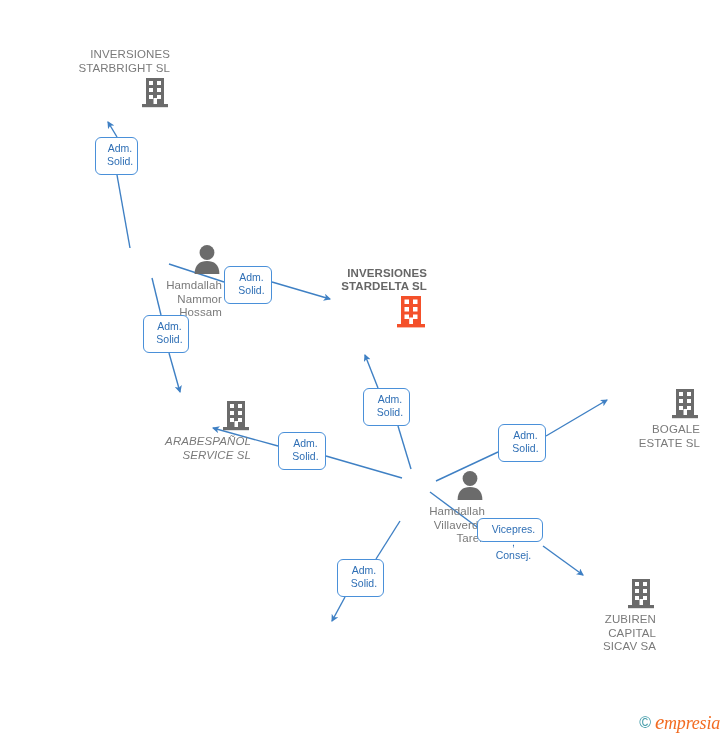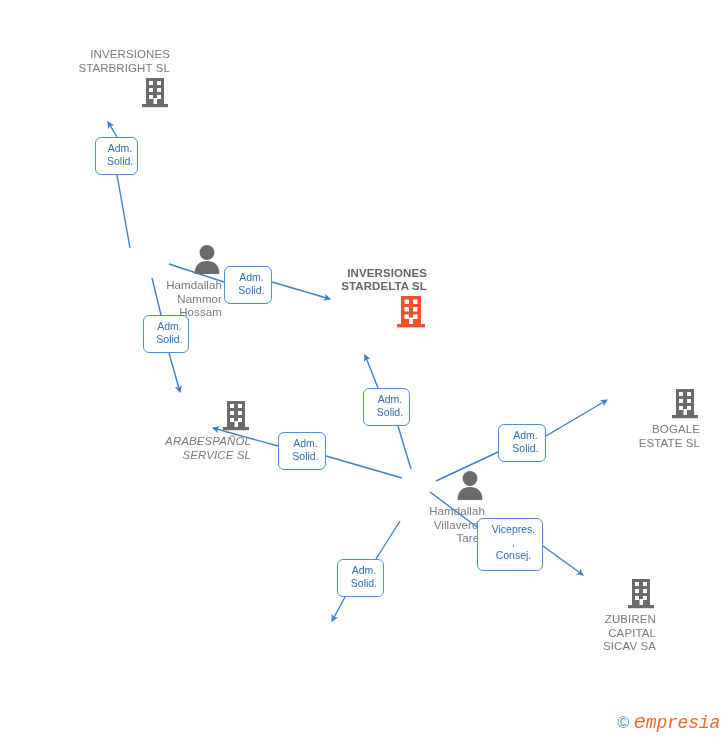--- a/index.html
+++ b/index.html
@@ -83,21 +83,21 @@
     align-items: center;
     gap: 4px;
     z-index: 20;
   }
   #watermark .copy {
     color: #3f9aa8;
     font-size: 16px;
     line-height: 16px;
   }
   #watermark .brand {
-    font-family: Liberation Mono, monospace;
+    font-family: Liberation Serif, serif;
     font-style: italic;
     font-size: 18px;
     line-height: 18px;
     color: #f26b21;
     letter-spacing: -0.2px;
   }
   #watermark .brand .cap {
     color: #f26b21;
     font-size: 21px;
   }
@@ -147,21 +147,21 @@
   <div class="rel-box" style="left:224px; top:266px; width:48px; height:38px;">Adm.
 Solid.</div>
   <div class="rel-box" style="left:143px; top:315px; width:46px; height:38px;">Adm.
 Solid.</div>
   <div class="rel-box" style="left:363px; top:388px; width:47px; height:38px;">Adm.
 Solid.</div>
   <div class="rel-box" style="left:278px; top:432px; width:48px; height:38px;">Adm.
 Solid.</div>
   <div class="rel-box" style="left:498px; top:424px; width:48px; height:38px;">Adm.
 Solid.</div>
-  <div class="rel-box" style="left:477px; top:518px; width:66px; height:53px;">Vicepres. ,
+  <div class="rel-box" style="left:477px; top:518px; width:66px; height:24px;">Vicepres. ,
 Consej.</div>
   <div class="rel-box" style="left:337px; top:559px; width:47px; height:38px;">Adm.
 Solid.</div>
 
   <div class="node" style="left:100px; top:48px;">
     <div class="node-label above">INVERSIONES
 STARBRIGHT SL</div>
     <div class="icon-wrap">
       <svg width="28" height="31" viewBox="0 0 28 31">
         <rect x="4" y="1" width="18" height="26" fill="#6b6b6b"></rect>

